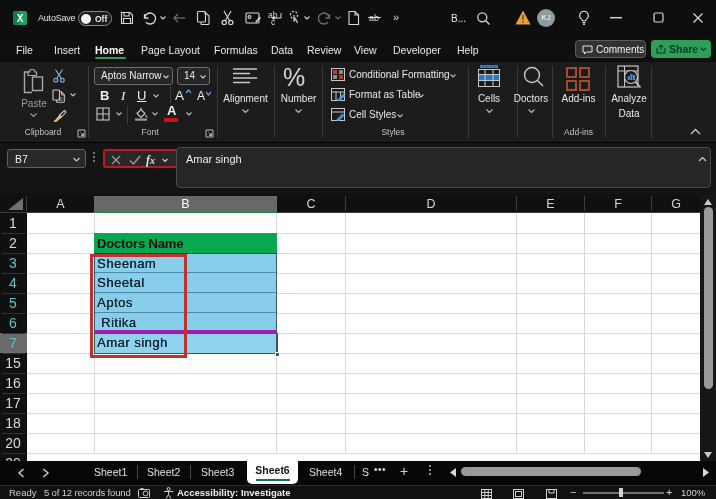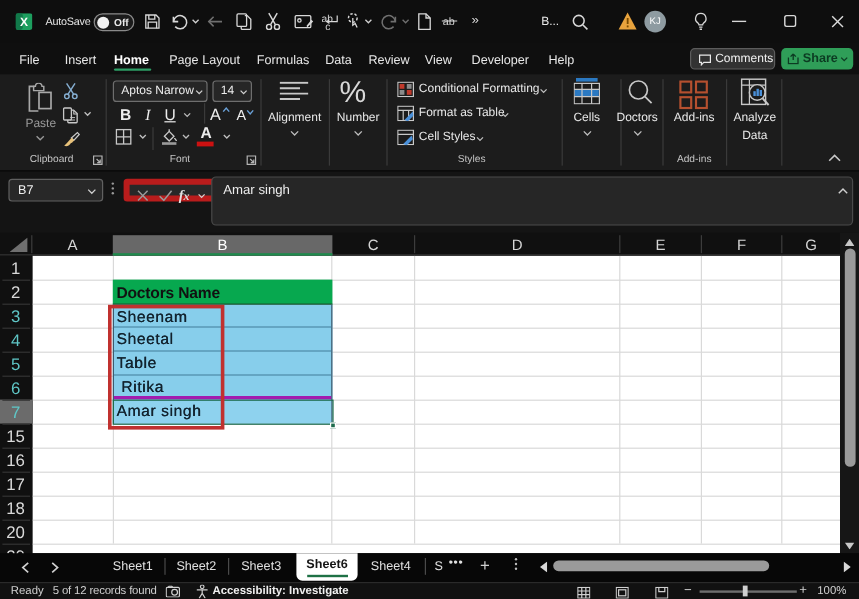--- a/index.html
+++ b/index.html
@@ -365,21 +365,21 @@
     <div class="abs" style="left:7px;top:2.5px;font-size:10.5px;color:#ededed;">B7</div>
     <svg class="abs" style="left:64px;top:7px;" width="9" height="6" viewBox="0 0 9 6" fill="none" stroke="#cfcfcf" stroke-width="1.1">
         <path d="M1.5 1 L4.5 4 L7.5 1"></path>
       </svg>
   </div>
 
   <div class="abs" style="left:93px;top:9px;width:2px;height:2px;background:#9a9a9a;border-radius:50%;"></div>
   <div class="abs" style="left:93px;top:13px;width:2px;height:2px;background:#9a9a9a;border-radius:50%;"></div>
   <div class="abs" style="left:93px;top:17px;width:2px;height:2px;background:#9a9a9a;border-radius:50%;"></div>
 
-  <div class="abs" style="left:103px;top:6px;width:92px;height:19px;background:#282828;border:5px solid #b91c1c;border-radius:3px;">
+  <div class="abs" style="left:103px;top:6px;width:92px;height:19px;background:#282828;border:2px solid #b91c1c;border-radius:3px;">
     <svg class="abs" style="left:6px;top:4px;" width="10" height="10" viewBox="0 0 10 10" fill="none" stroke="#9a9a9a" stroke-width="1.2">
         <path d="M1 1 L9 9 M9 1 L1 9"></path>
       </svg>
     <svg class="abs" style="left:24px;top:4px;" width="12" height="10" viewBox="0 0 12 10" fill="none" stroke="#9a9a9a" stroke-width="1.3">
         <path d="M1 5.5 L4.5 9 L11 1"></path>
       </svg>
     <div class="abs" style="left:41px;top:2px;font-size:12px;font-style:italic;font-family:'Liberation Serif',serif;color:#e2e2e2;font-weight:bold;">f<span style="font-size:10px;">x</span></div>
     <svg class="abs" style="left:56px;top:7px;" width="8" height="6" viewBox="0 0 8 6" fill="none" stroke="#cfcfcf" stroke-width="1.1">
         <path d="M1.5 1 L4 3.5 L6.5 1"></path>
       </svg>
@@ -470,21 +470,21 @@
   <div class="abs" style="left:2px;top:239px;width:23px;height:1px;background:#333;"></div>
   <div class="abs" style="left:2px;top:259px;width:23px;height:1px;background:#333;"></div>
 
   <div class="abs" style="left:94px;top:39px;width:183px;height:20.5px;background:#07a84f;border-bottom:1px solid #1d4428;">
     <div class="abs" style="left:3px;top:3px;font-size:13px;font-weight:bold;color:#111;letter-spacing:-0.15px;">Doctors Name</div>
   </div>
 
   <div class="abs" style="left:94px;top:59.5px;width:183px;height:99.5px;background:#87ceeb;border-left:1px solid #3d5a6e;border-right:1px solid #3d5a6e;font-size:13px;color:#13242f;letter-spacing:0.5px;text-shadow:0.3px 0 0 #13242f;">
     <div style="height:19.9px;line-height:19px;padding-left:2px;border-bottom:1px solid #4e8aa8;">Sheenam</div>
     <div style="height:19.9px;line-height:19px;padding-left:2px;border-bottom:1px solid #4e8aa8;">Sheetal</div>
-    <div style="height:19.9px;line-height:19px;padding-left:2px;border-bottom:1px solid #4e8aa8;">Table</div>
+    <div style="height:19.9px;line-height:19px;padding-left:2px;border-bottom:1px solid #4e8aa8;">Aptos</div>
     <div style="height:19.9px;line-height:19px;padding-left:6px;border-bottom:3px solid #a21caf;">Ritika</div>
     <div style="height:19.9px;line-height:19px;padding-left:2px;background:#8ed2ee;">Amar singh</div>
   </div>
 
   <div class="abs" style="left:93.5px;top:139px;width:184px;height:21px;border:1.5px solid #1d6b4c;"></div>
   <div class="abs" style="left:274.5px;top:157.5px;width:5px;height:5px;background:#1d6b4c;border:1px solid #fff;"></div>
 
   <div class="abs" style="left:90px;top:59.5px;width:96.5px;height:104px;border:3px solid #c0312f;"></div>
 
   <div class="abs" style="left:700px;top:0;width:16px;height:267px;background:#161616;">

